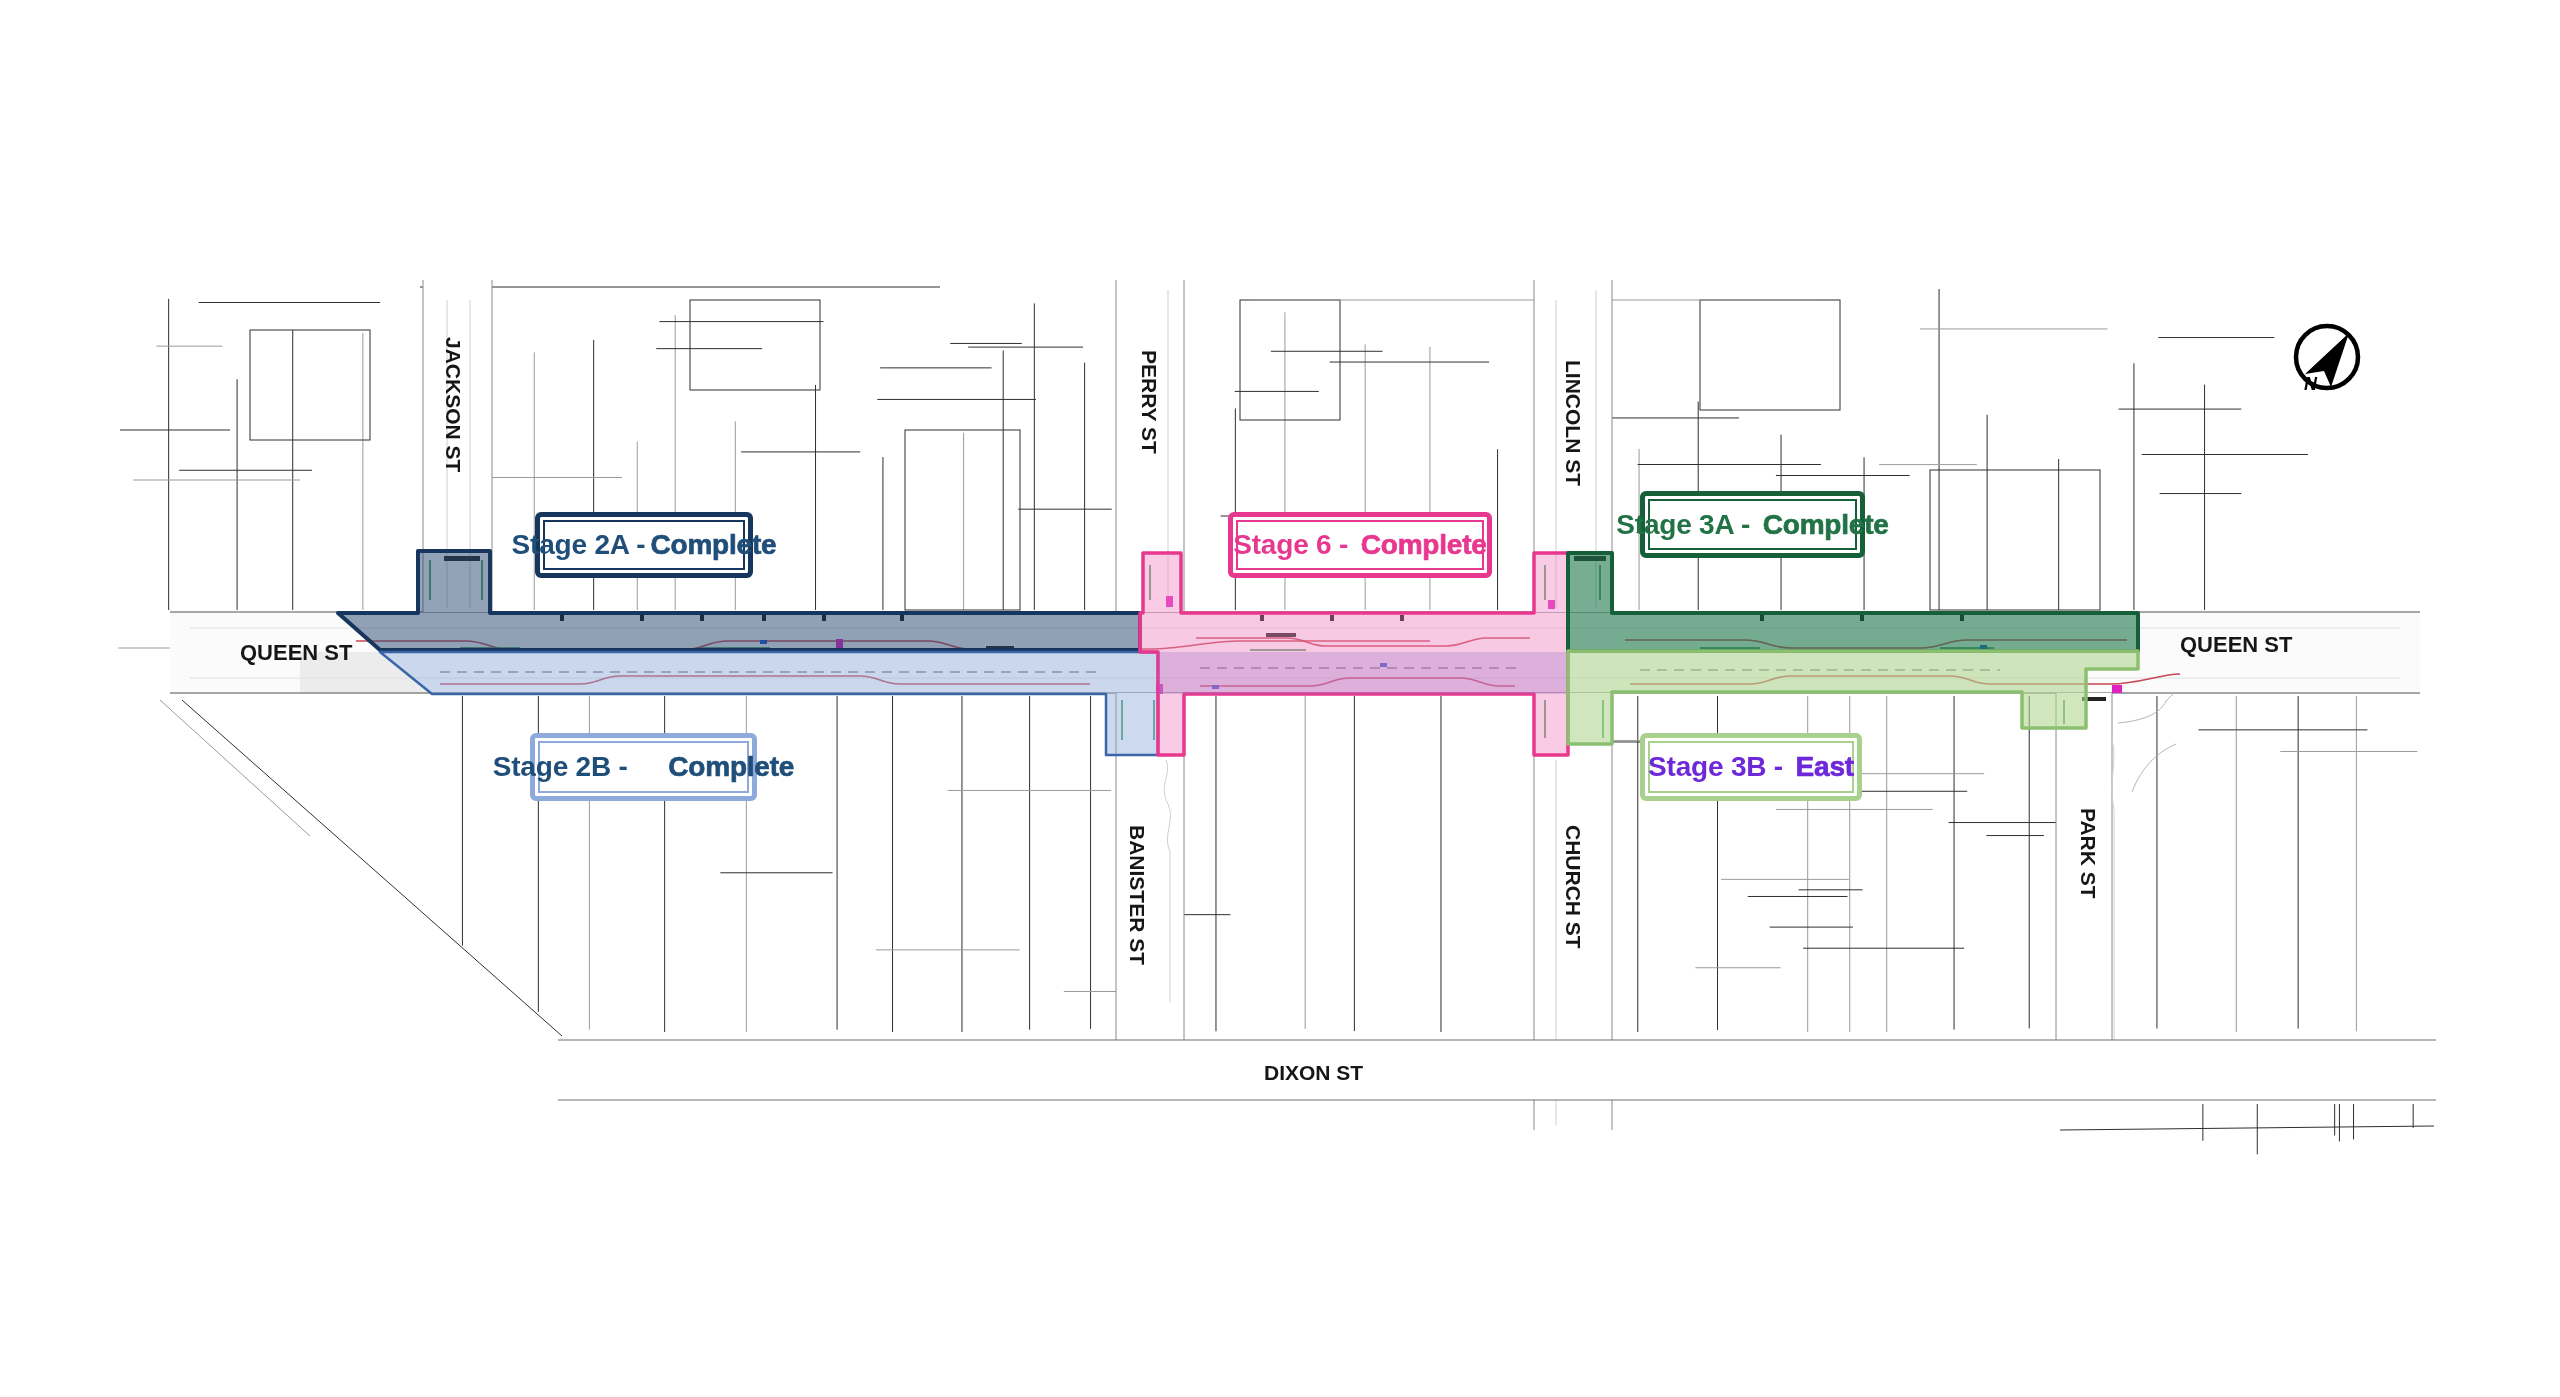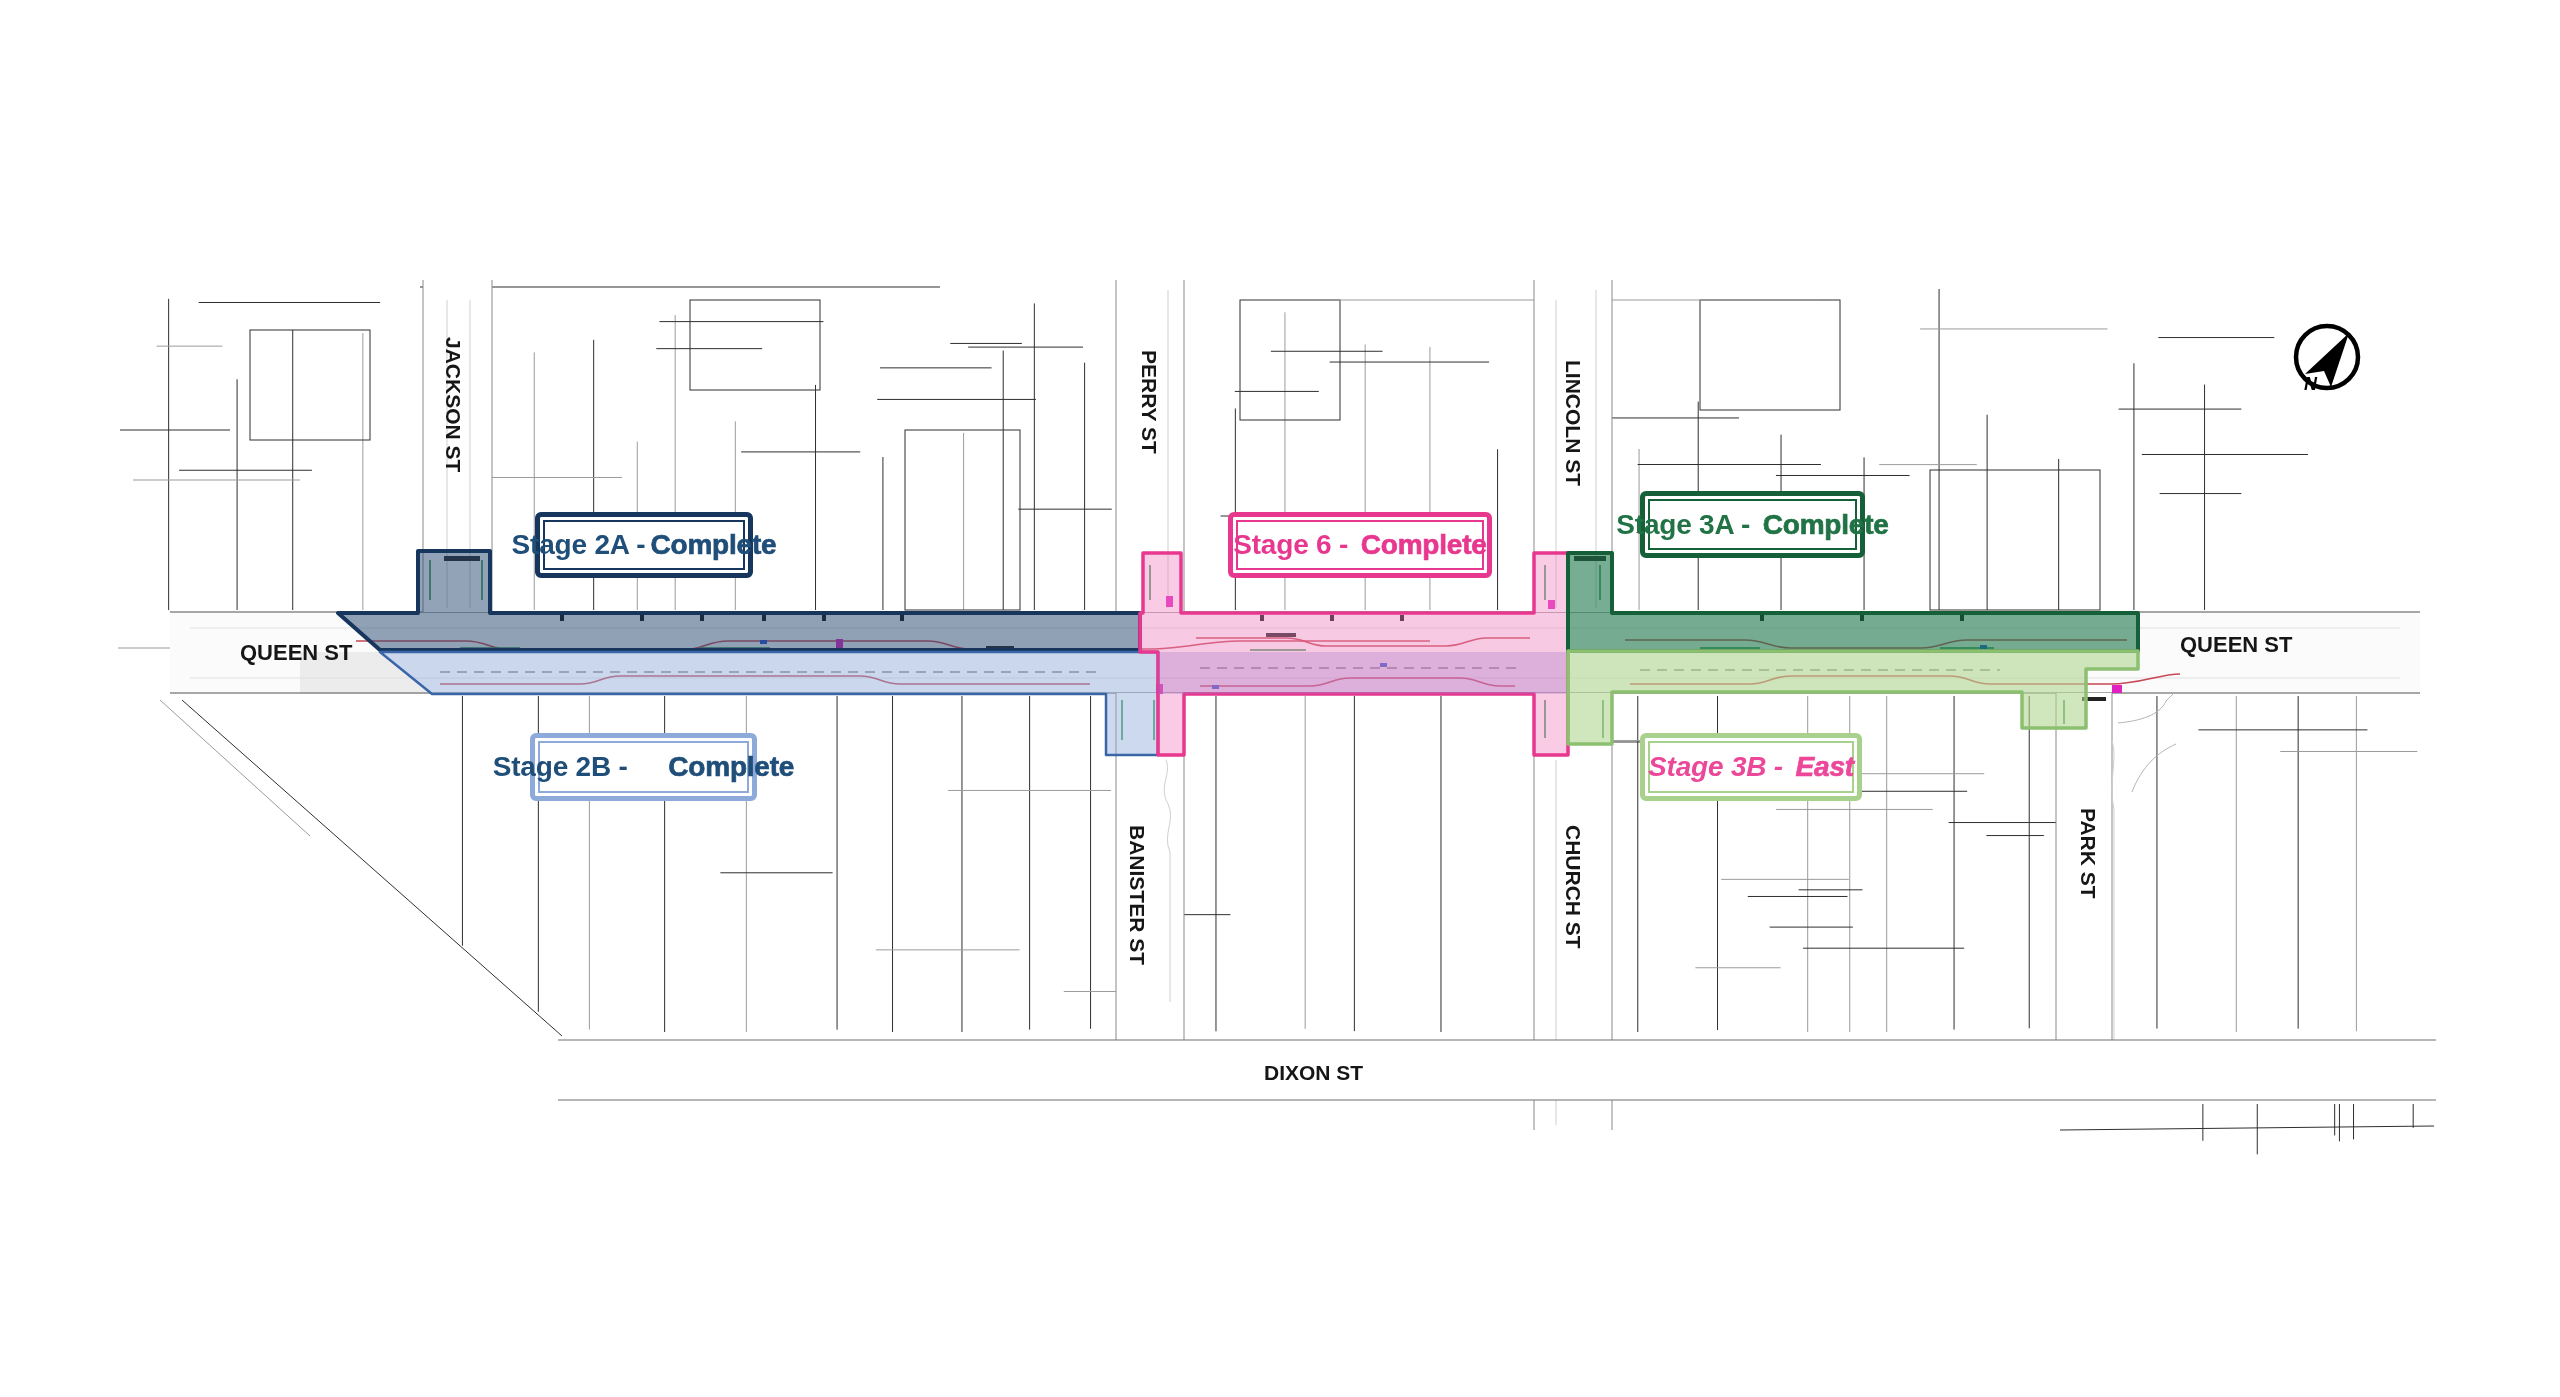--- a/index.html
+++ b/index.html
@@ -297,17 +297,17 @@
       <span class="status">Complete</span>
   </div>
   <div class="stage-label lbl-s1" style="border-color: rgb(232, 55, 143); color: rgb(232, 55, 143); box-shadow: rgb(255, 255, 255) 0px 0px 0px 3px inset, rgb(232, 55, 143) 0px 0px 0px 5px inset;">
     <span class="prefix">Stage 6 - </span>
       <span class="status">Complete</span>
   </div>
   <div class="stage-label lbl-s3a" style="border-color: rgb(21, 96, 56); color: rgb(33, 115, 70); box-shadow: rgb(255, 255, 255) 0px 0px 0px 3px inset, rgb(21, 96, 56) 0px 0px 0px 5px inset;">
     <span class="prefix">Stage 3A - </span>
       <span class="status">Complete</span>
   </div>
-  <div class="stage-label lbl-s3b" style="border-color: rgb(169, 209, 142); color: #ec4899; box-shadow: rgb(255, 255, 255) 0px 0px 0px 3px inset, rgb(169, 209, 142) 0px 0px 0px 5px inset; font-style: italic;">
+  <div class="stage-label lbl-s3b" style="border-color: rgb(169, 209, 142); color: #6d28d9; box-shadow: rgb(255, 255, 255) 0px 0px 0px 3px inset, rgb(169, 209, 142) 0px 0px 0px 5px inset;">
     <span class="prefix">Stage 3B - </span>
       <span class="status">East</span>
   </div>
 </div>
 
 </body></html>

